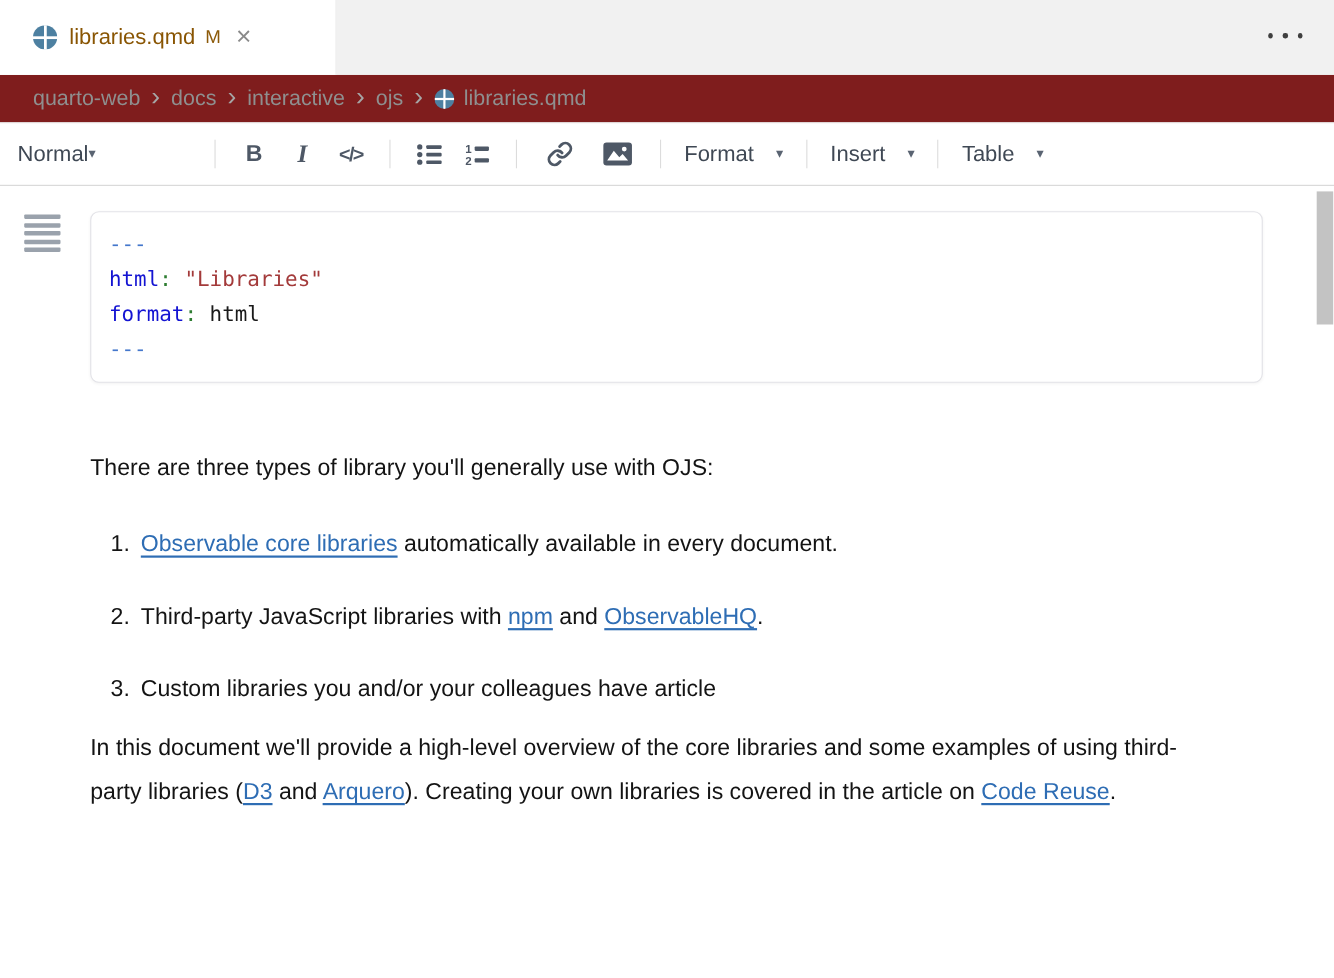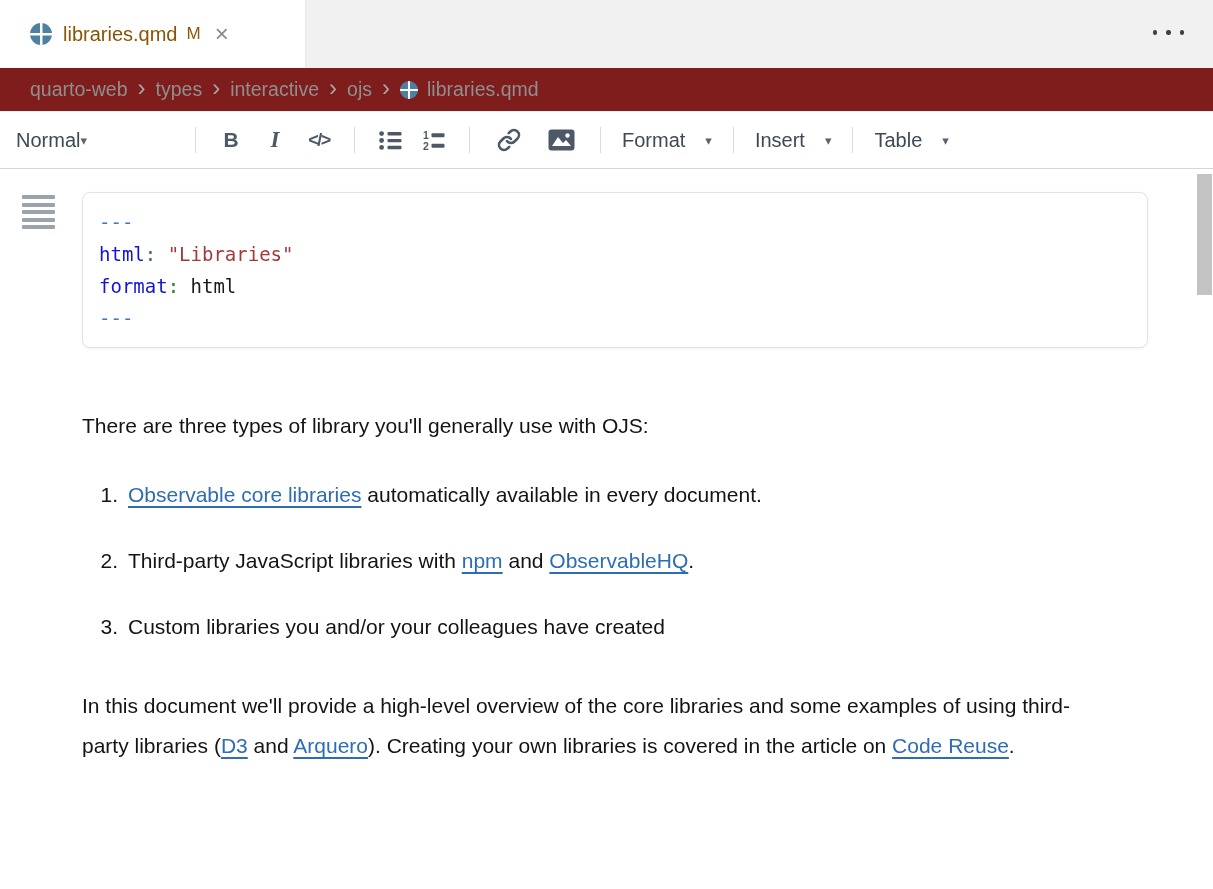--- a/index.html
+++ b/index.html
@@ -97,21 +97,21 @@
     line-height:1.25;
   }
   .doc-intro { margin:65px 0 0 0; font-size:21px; color:#141414; line-height:26px; }
 
   .doc-list { margin:43px 0 0 0; padding:0; list-style:none; }
   .doc-list li { display:flex; font-size:21px; color:#141414; line-height:26px; margin-bottom:40px; }
   .doc-list li:last-child { margin-bottom:0; }
   .li-marker { width:36px; text-align:right; margin-right:10px; flex:0 0 auto; }
 
   .doc-closing {
-    margin:46px 0 0 0; max-width:1008px; font-size:21px; color:#141414;
+    margin:20px 0 0 0; max-width:1008px; font-size:21px; color:#141414;
     line-height:40px;
   }
   a.doc-link { color:#2e6db4; text-decoration:underline; text-underline-offset:3.5px; text-decoration-thickness:1.5px; cursor:pointer; }
 
   
   .scrollbar { position:absolute; right:0; top:170px; width:17px; height:719px; }
   .scroll-thumb { position:absolute; top:4px; right:1px; width:15px; height:121px; background:#c3c3c3; }
 </style>
 </head>
 <body>
@@ -131,21 +131,21 @@
       </div>
   </div>
 </div>
 
 <div class="breadcrumb">
     <span class="bc-item">
       <span>quarto-web</span>
     </span>
     <span class="bc-sep">›</span>
     <span class="bc-item">
-      <span>types</span>
+      <span>docs</span>
     </span>
     <span class="bc-sep">›</span>
     <span class="bc-item">
       <span>interactive</span>
     </span>
     <span class="bc-sep">›</span>
     <span class="bc-item">
       <span>ojs</span>
     </span>
     <span class="bc-sep">›</span>
@@ -244,21 +244,21 @@
       <li>
         <span class="li-marker">1.</span>
         <span class="li-body"><a href="#" class="doc-link">Observable core libraries</a><span> automatically available in every document.</span></span>
       </li>
       <li>
         <span class="li-marker">2.</span>
         <span class="li-body"><span>Third-party JavaScript libraries with </span><a href="#" class="doc-link">npm</a><span> and </span><a href="#" class="doc-link">ObservableHQ</a><span>.</span></span>
       </li>
       <li>
         <span class="li-marker">3.</span>
-        <span class="li-body"><span>Custom libraries you and/or your colleagues have created</span></span>
+        <span class="li-body"><span>Custom libraries you and/or your colleagues have article</span></span>
       </li>
     </ol>
 
   <p class="doc-closing"><span>In this document we'll provide a high-level overview of the core libraries and some examples of using third-party libraries (</span><a href="#" class="doc-link">D3</a><span> and </span><a href="#" class="doc-link">Arquero</a><span>). Creating your own libraries is covered in the article on </span><a href="#" class="doc-link">Code Reuse</a><span>.</span></p>
 </div>
 
 <div class="scrollbar">
   <div class="scroll-thumb"></div>
 </div>
 

